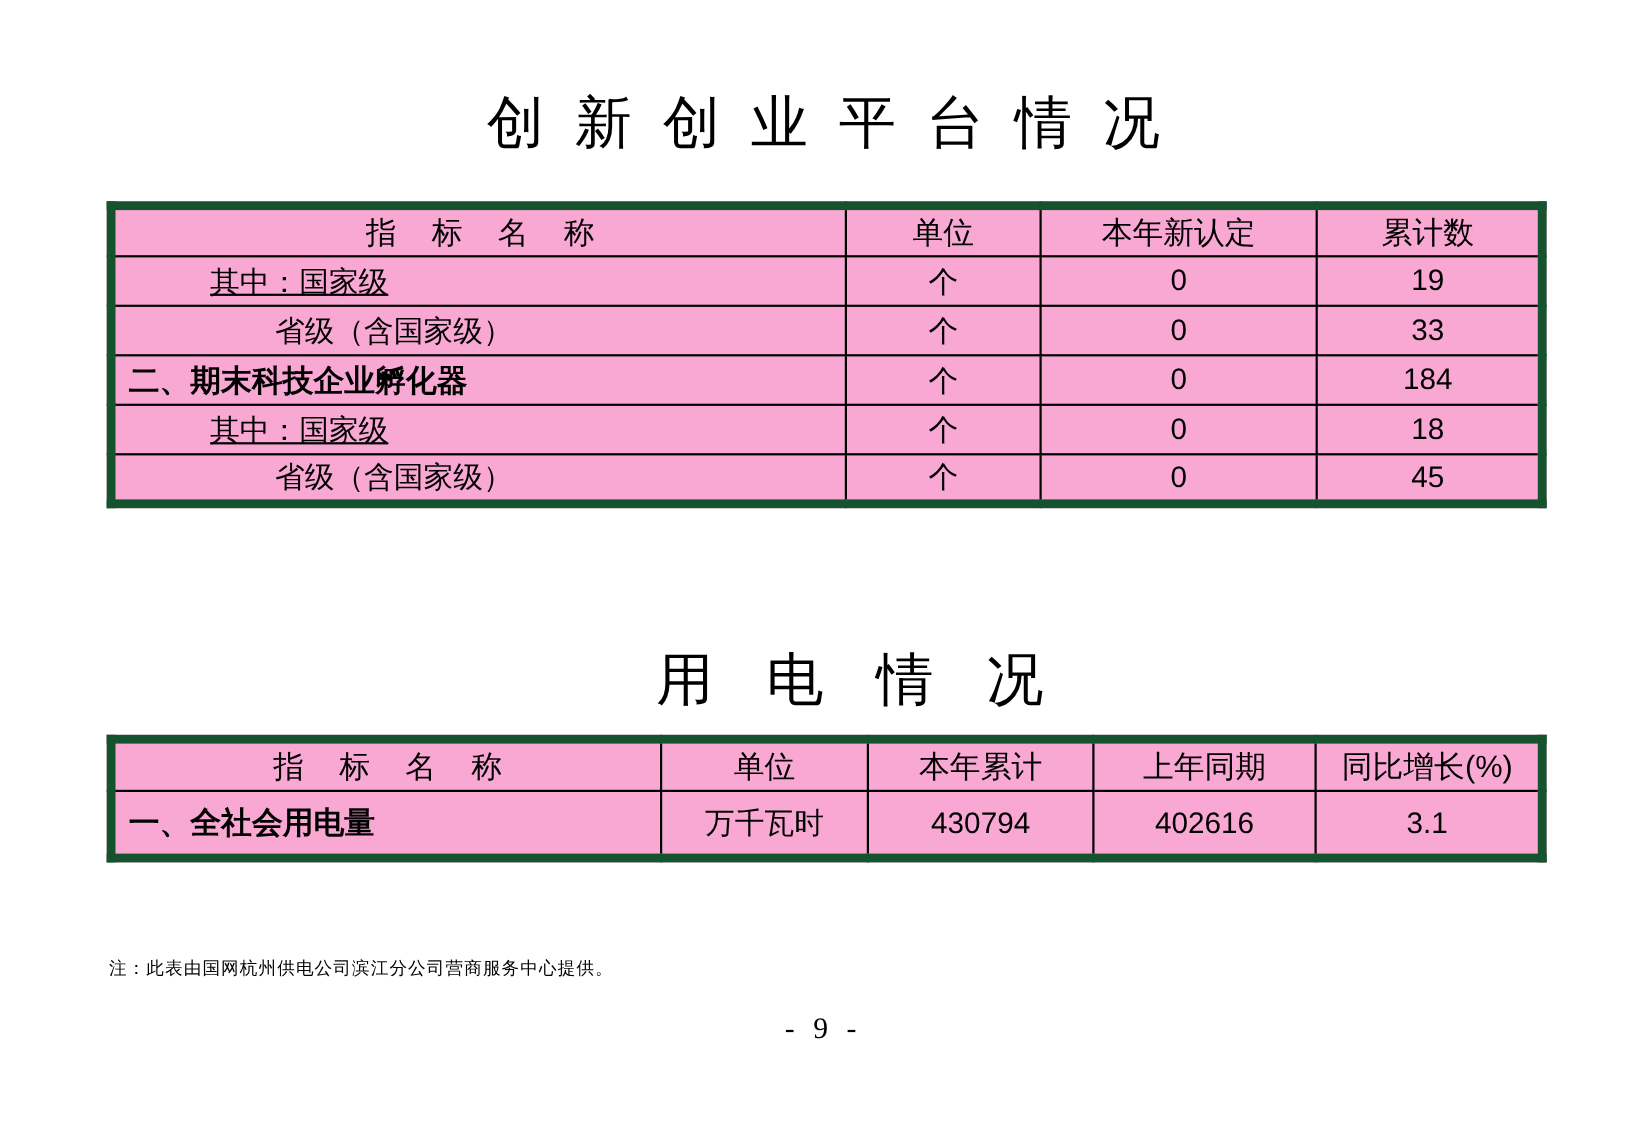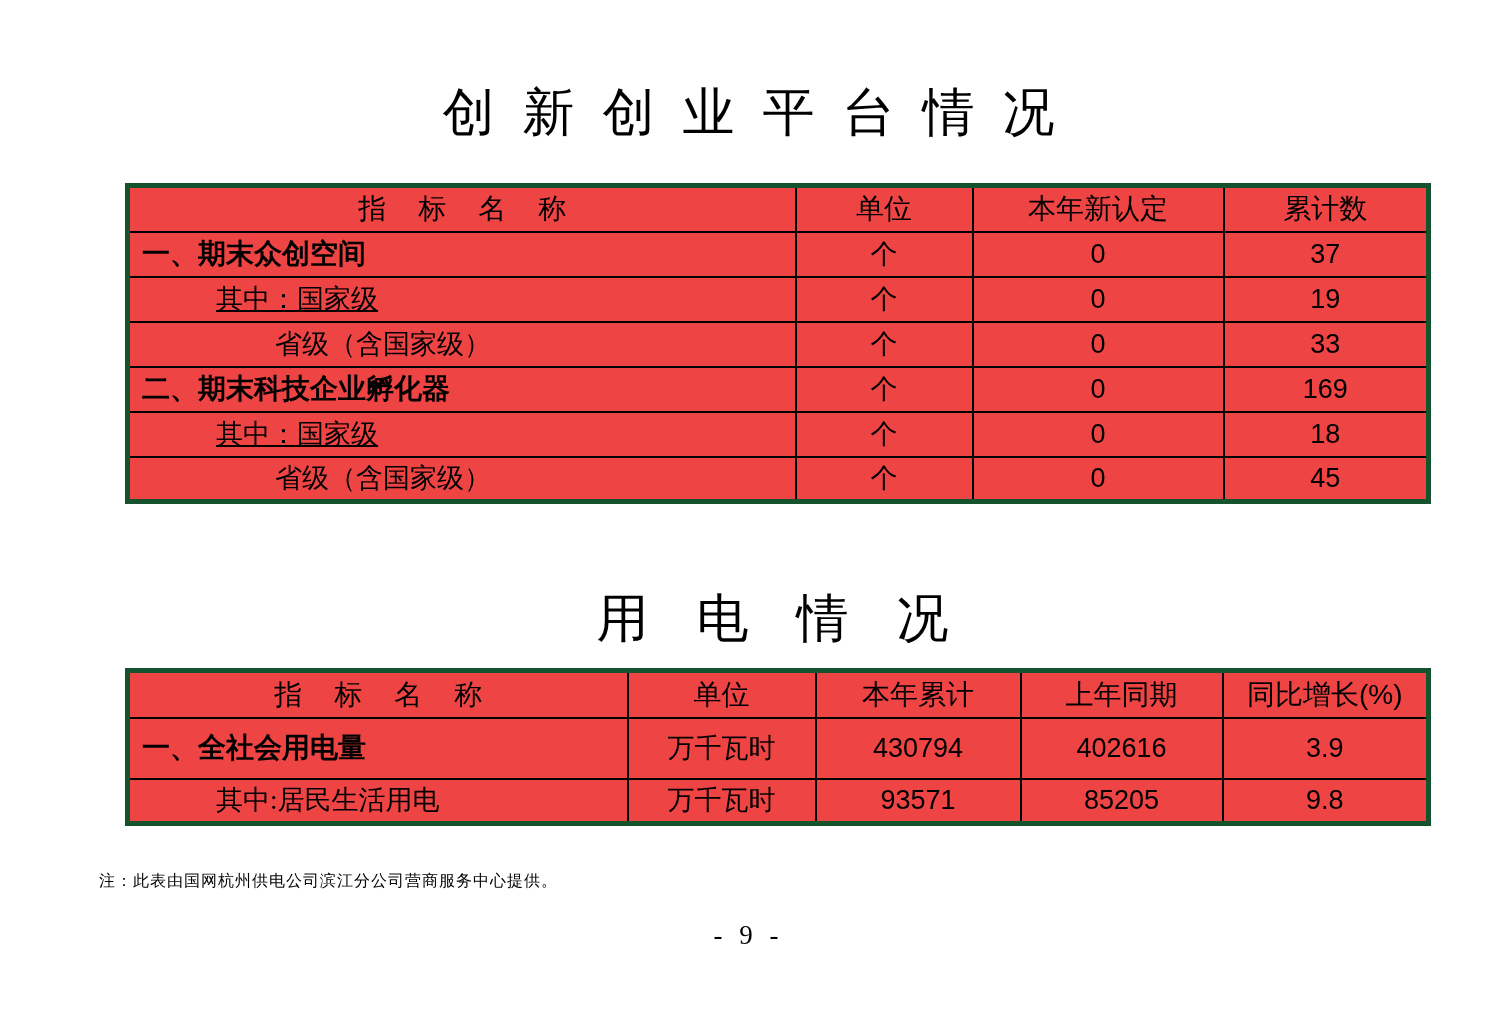--- a/index.html
+++ b/index.html
@@ -18,23 +18,22 @@
     margin:0;
     white-space:nowrap;
   }
   #title-innovation{top:86px;letter-spacing:28px;text-indent:28px;}
   #title-electricity{top:592px;letter-spacing:48px;text-indent:48px;margin-left:24px;}
 
   table.doc-table{
     position:absolute;left:97px;
     border-collapse:collapse;
     table-layout:fixed;
-    border:5px solid #14532d;
-    background:#ef4444;
-    margin-left:28px;
+    border:8px solid #14532d;
+    background:#f9a8d4;
   }
   .doc-table th,.doc-table td{
     border:2px solid #000;
     padding:0;
     overflow:hidden;
     white-space:nowrap;
   }
   .doc-table th{
     font-weight:normal;
     font-size:28px;
@@ -82,42 +81,36 @@
       <col style="width:205px">
   </colgroup>
   <tbody>
       <tr style="height:46px">
     <th class="spread">指标名称</th>
     <th>单位</th>
     <th>本年新认定</th>
     <th>累计数</th>
   </tr>
   <tr style="height:45px">
-    <td class="name cat">一、期末众创空间</td>
-    <td class="unit">个</td>
-    <td class="num">0</td>
-    <td class="num">37</td>
-  </tr>
-  <tr style="height:45px">
     <td class="name ind-mid">其中：国家级</td>
     <td class="unit">个</td>
     <td class="num">0</td>
     <td class="num">19</td>
   </tr>
   <tr style="height:45px">
     <td class="name ind-deep">省级（含国家级）</td>
     <td class="unit">个</td>
     <td class="num">0</td>
     <td class="num">33</td>
   </tr>
   <tr style="height:45px">
     <td class="name cat">二、期末科技企业孵化器</td>
     <td class="unit">个</td>
     <td class="num">0</td>
-    <td class="num">169</td>
+    <td class="num">184</td>
   </tr>
   <tr style="height:45px">
     <td class="name ind-mid">其中：国家级</td>
     <td class="unit">个</td>
     <td class="num">0</td>
     <td class="num">18</td>
   </tr>
   <tr style="height:45px">
     <td class="name ind-deep">省级（含国家级）</td>
     <td class="unit">个</td>
@@ -143,27 +136,20 @@
     <th>单位</th>
     <th>本年累计</th>
     <th>上年同期</th>
     <th>同比增长(%)</th>
   </tr>
   <tr style="height:61px">
     <td class="name cat">一、全社会用电量</td>
     <td class="unit">万千瓦时</td>
     <td class="num">430794</td>
     <td class="num">402616</td>
-    <td class="num">3.9</td>
-  </tr>
-  <tr style="height:45px">
-    <td class="name ind-mid">其中:居民生活用电</td>
-    <td class="unit">万千瓦时</td>
-    <td class="num">93571</td>
-    <td class="num">85205</td>
-    <td class="num">9.8</td>
+    <td class="num">3.1</td>
   </tr>
 </tbody>
   </table>
 
 <div class="note">注：此表由国网杭州供电公司滨江分公司营商服务中心提供。</div>
 
 <div class="page-number">- 9 -</div>
 
 </body></html>

